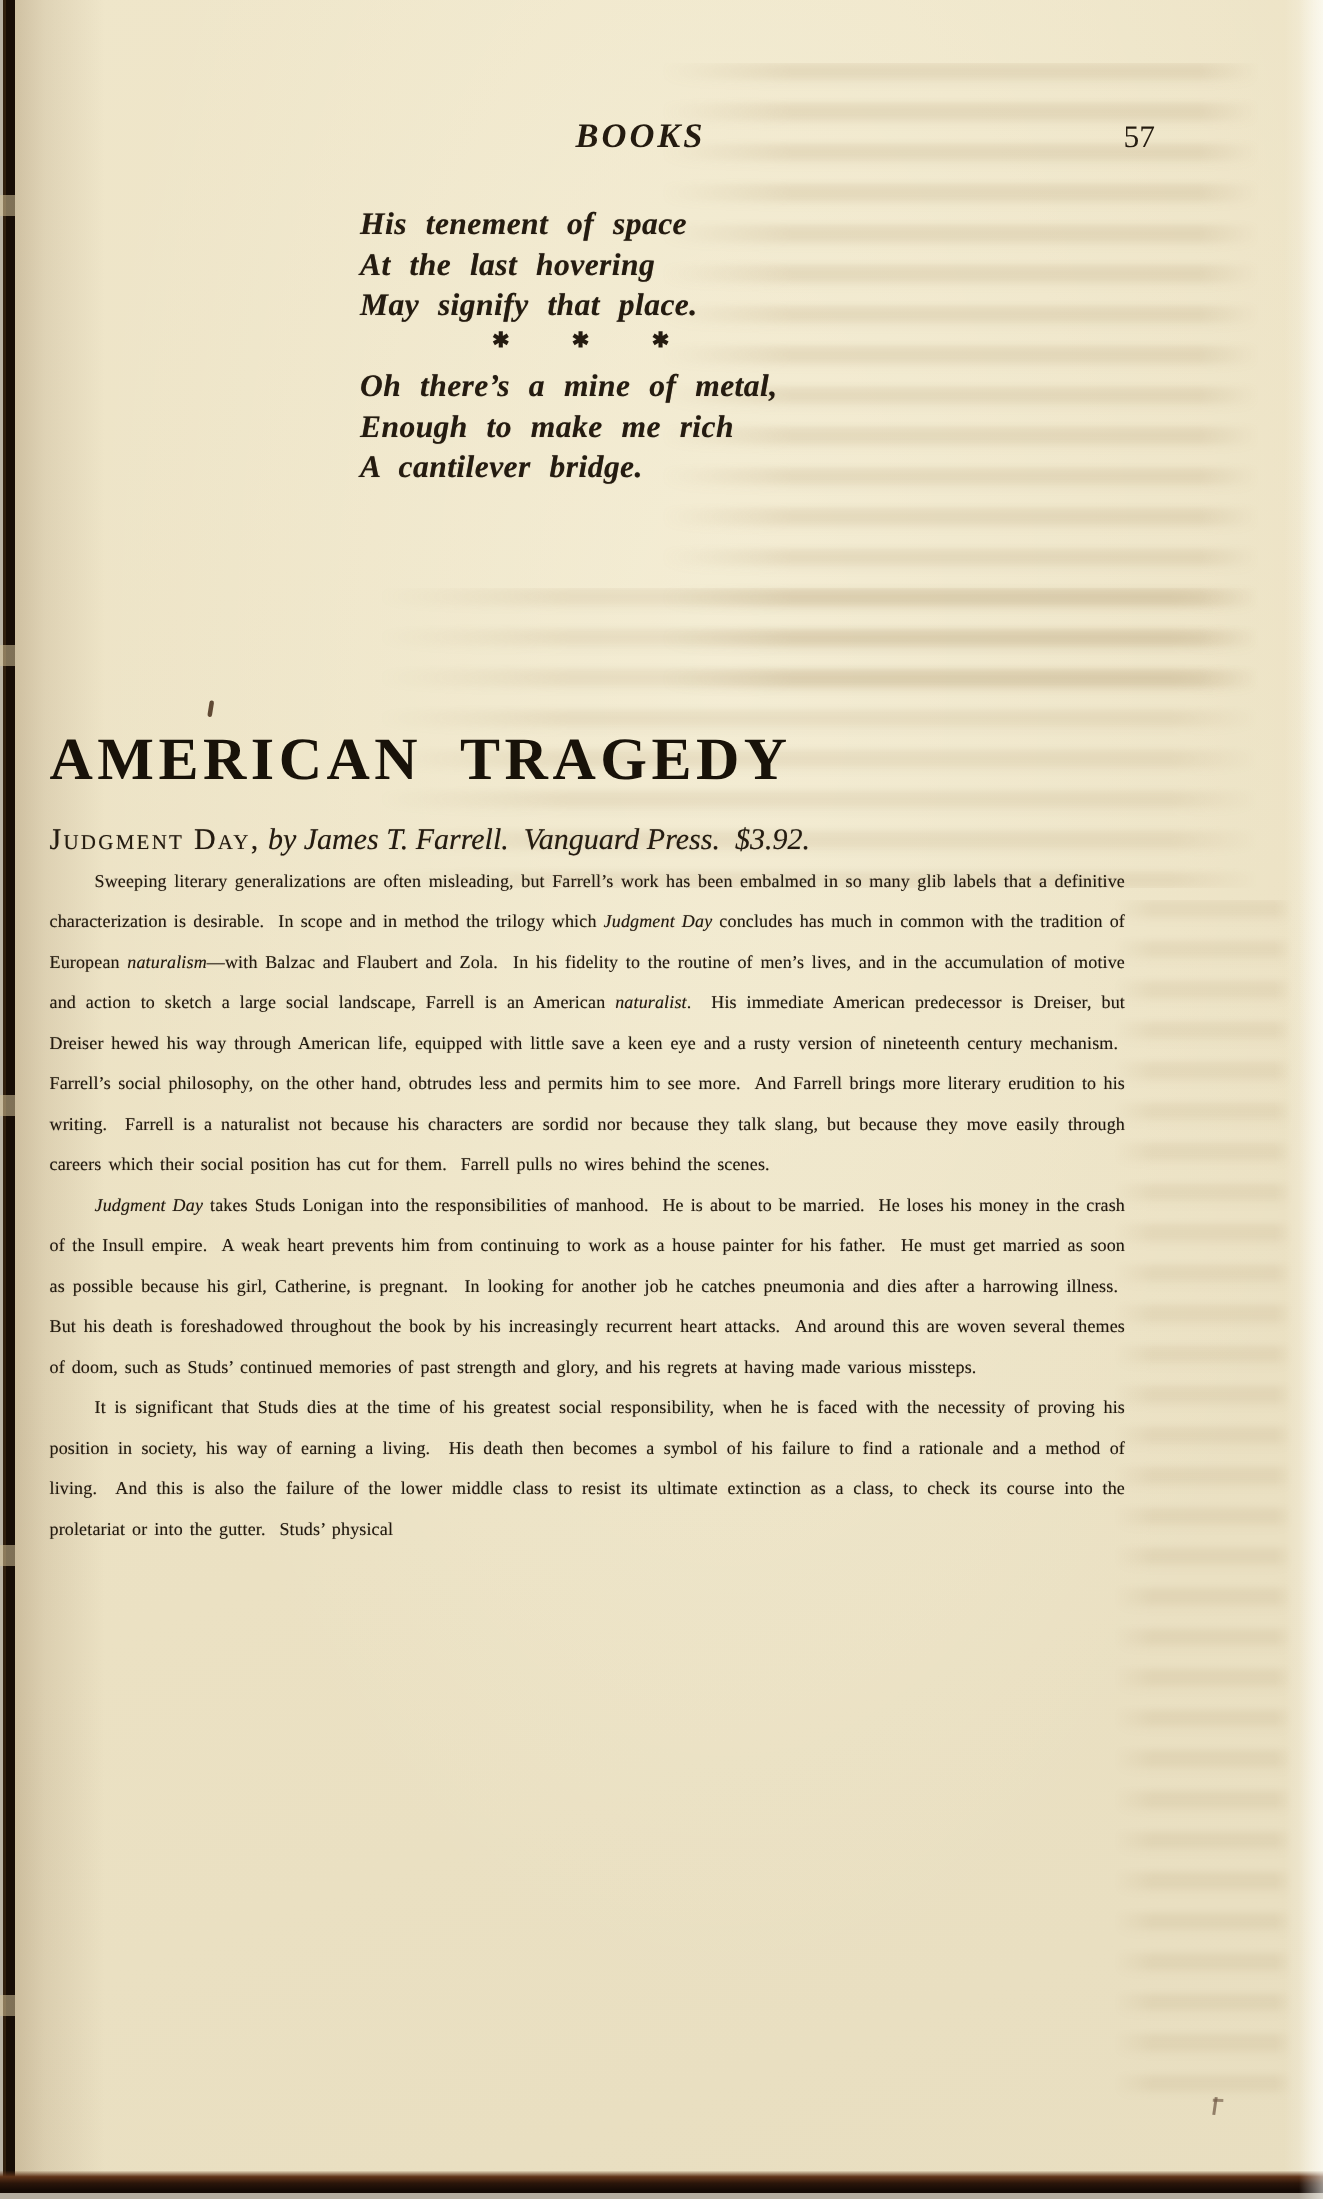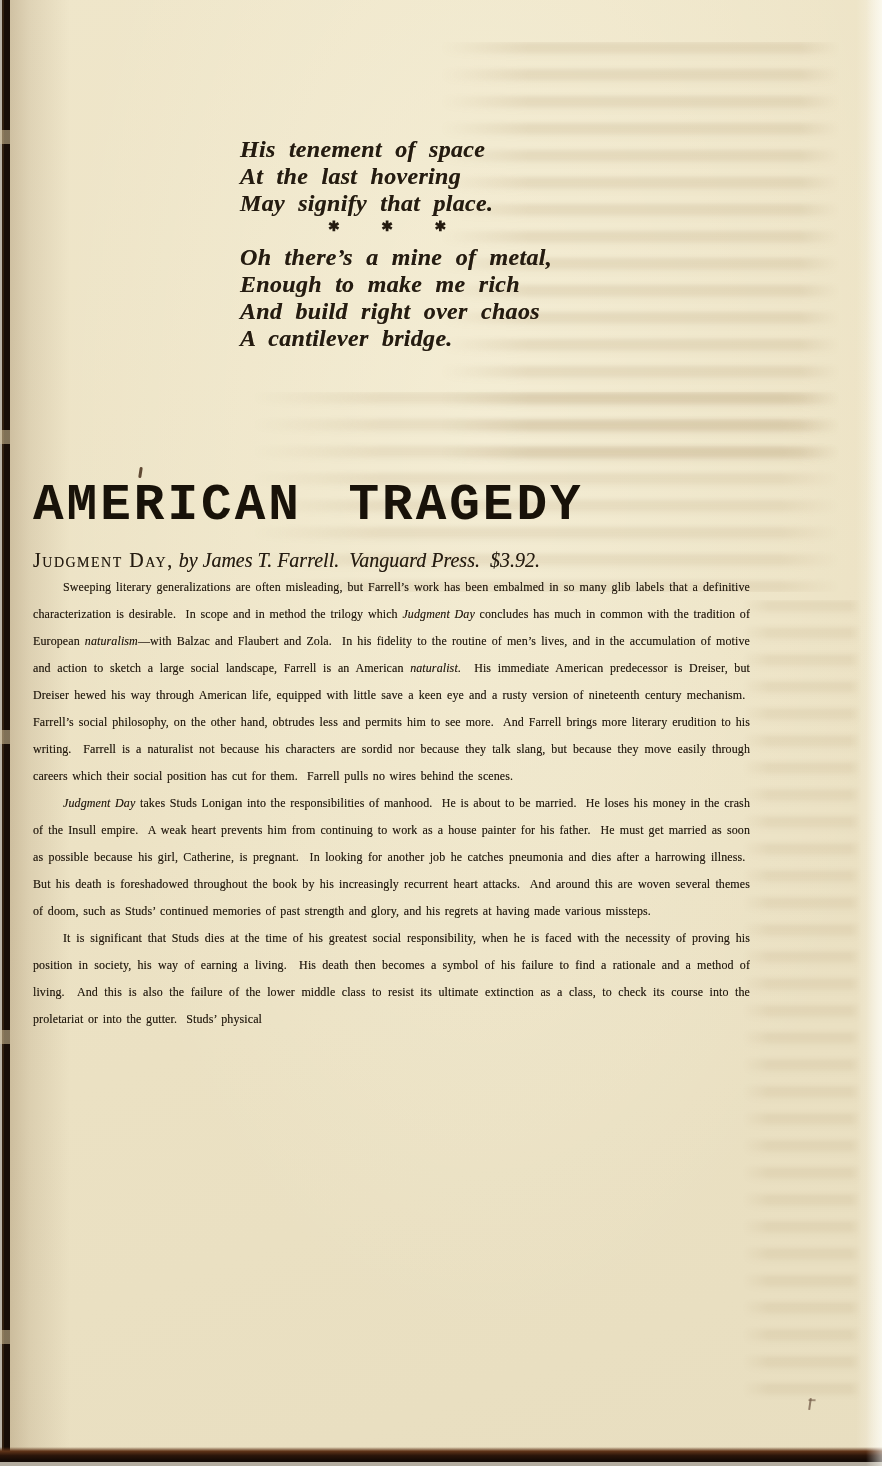--- a/index.html
+++ b/index.html
@@ -68,39 +68,39 @@
     color: #241b10;
   }
   .page-number {
     position: absolute; right: 112px; top: 1px;
     font-size: 21px; color: #241b10;
   }
 
   
   .poem { position: absolute; left: 240px; top: 136px; width: 462px; }
   .poem-line {
-    font-style: italic; font-weight: 600; font-size: 24px; line-height: 27px;
+    font-style: italic; font-weight: 600; font-size: 21px; line-height: 27px;
     word-spacing: 7px; letter-spacing: 0.3px; color: #241b10;
     text-shadow: 0 0 0.5px rgba(36,27,16,0.55);
   }
   .poem-separator {
     margin: 1px 0 0 88px; height: 26px;
     font-size: 14px; font-weight: 700; word-spacing: 38px; color: #241b10;
   }
   .attribution {
     margin-top: 10px; width: 462px; text-align: right; padding-right: 2px; box-sizing: border-box;
     font-variant: small-caps; font-weight: 600; font-size: 22px; letter-spacing: 2.5px;
     color: #241b10; text-shadow: 0 0 0.5px rgba(36,27,16,0.55);
   }
 
   
   .review { position: absolute; left: 33px; top: 487px; width: 717px; }
   .review-heading {
-    margin: 0; font-family: Liberation Mono, monospace;
-    font-weight: 700; font-size: 51px; line-height: 38px;
+    margin: 0; font-family: Liberation Serif, serif;
+    font-weight: 700; font-size: 40px; line-height: 38px;
     letter-spacing: 3px; word-spacing: 13px; color: #181209;
   }
   .citation {
     margin: 22px 0 0 0;
     font-size: 20px; line-height: 27px; color: #241b10;
     text-shadow: 0 0 0.5px rgba(36,27,16,0.5);
   }
   .body-para {
     margin: 0; text-indent: 30px;
     font-size: 12px; line-height: 27px; text-align: justify;
@@ -129,32 +129,35 @@
 </style>
 </head>
 <body>
 
 <div class="scan">
 
   <div class="ghost ghost-a"></div>
   <div class="ghost ghost-b"></div>
   <div class="ghost ghost-c"></div>
 
+  <header class="running-header">
+    <span class="books-title">BOOKS</span>
+    <span class="page-number">57</span>
+  </header>
 
   <section class="poem">
     <div class="stanza">
         <div class="poem-line">His tenement of space</div>
         <div class="poem-line">At the last hovering</div>
         <div class="poem-line">May signify that place.</div>
       </div>
     <div class="poem-separator">✱ ✱ ✱</div>
     <div class="stanza">
         <div class="poem-line">Oh there’s a mine of metal,</div>
         <div class="poem-line">Enough to make me rich</div>
-        <div class="poem-line">And build right over chaos</div>
         <div class="poem-line">A cantilever bridge.</div>
       </div>
   </section>
 
   <section class="review">
     <h1 class="review-heading">AMERICAN TRAGEDY</h1>
     <p class="citation"><span class="run-smallcaps">Judgment Day,</span><span class="run-plain"> </span><span class="run-italic">by James T. Farrell.</span><span class="run-plain">&nbsp; </span><span class="run-italic">Vanguard Press.</span><span class="run-plain">&nbsp; </span><span class="run-italic">$3.92.</span></p>
     <p class="body-para"><span class="run-plain">Sweeping literary generalizations are often misleading, but Farrell’s work has been embalmed in so many glib labels that a definitive characterization is desirable.&nbsp; In scope and in method the trilogy which </span><span class="run-italic">Judgment Day</span><span class="run-plain"> concludes has much in common with the tradition of European </span><span class="run-italic">naturalism</span><span class="run-plain">—with Balzac and Flaubert and Zola.&nbsp; In his fidelity to the routine of men’s lives, and in the accumulation of motive and action to sketch a large social landscape, Farrell is an American </span><span class="run-italic">naturalist</span><span class="run-plain">.&nbsp; His immediate American predecessor is Dreiser, but Dreiser hewed his way through American life, equipped with little save a keen eye and a rusty version of nineteenth century mechanism.&nbsp; Farrell’s social philosophy, on the other hand, obtrudes less and permits him to see more.&nbsp; And Farrell brings more literary erudition to his writing.&nbsp; Farrell is a naturalist not because his characters are sordid nor because they talk slang, but because they move easily through careers which their social position has cut for them.&nbsp; Farrell pulls no wires behind the scenes.</span></p>
     <p class="body-para"><span class="run-italic">Judgment Day</span><span class="run-plain"> takes Studs Lonigan into the responsibilities of manhood.&nbsp; He is about to be married.&nbsp; He loses his money in the crash of the Insull empire.&nbsp; A weak heart prevents him from continuing to work as a house painter for his father.&nbsp; He must get married as soon as possible because his girl, Catherine, is pregnant.&nbsp; In looking for another job he catches pneumonia and dies after a harrowing illness.&nbsp; But his death is foreshadowed throughout the book by his increasingly recurrent heart attacks.&nbsp; And around this are woven several themes of doom, such as Studs’ continued memories of past strength and glory, and his regrets at having made various missteps.</span></p>
     <p class="body-para"><span class="run-plain">It is significant that Studs dies at the time of his greatest social responsibility, when he is faced with the necessity of proving his position in society, his way of earning a living.&nbsp; His death then becomes a symbol of his failure to find a rationale and a method of living.&nbsp; And this is also the failure of the lower middle class to resist its ultimate extinction as a class, to check its course into the proletariat or into the gutter.&nbsp; Studs’ physical</span></p>

